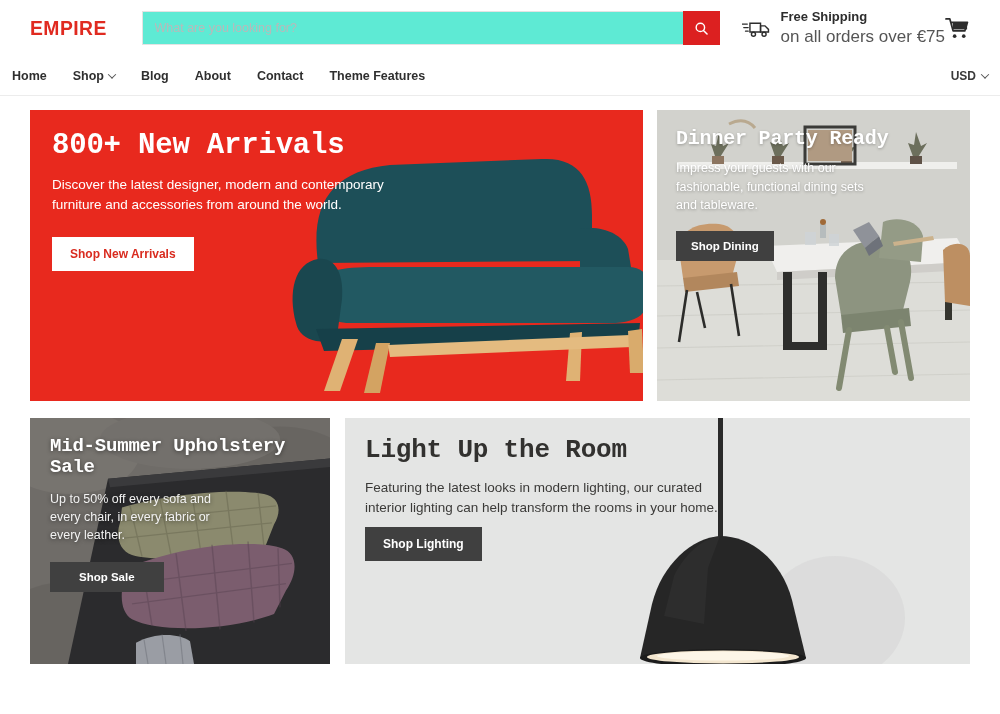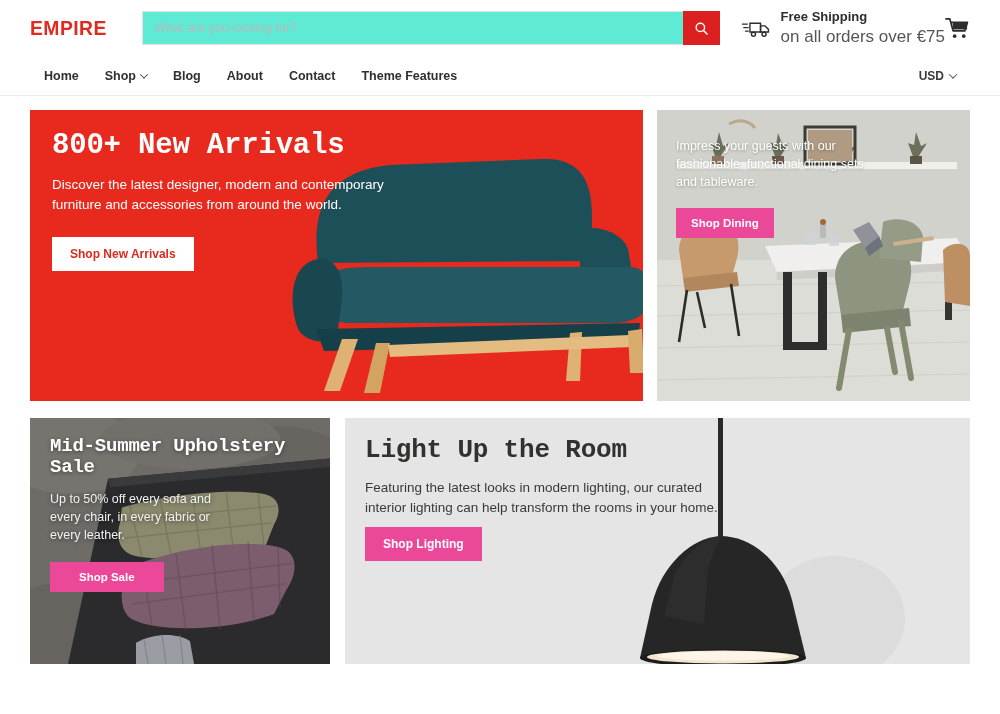--- a/index.html
+++ b/index.html
@@ -87,21 +87,21 @@
     display: flex;
     align-items: center;
     cursor: pointer;
   }
 
   
   .nav-bar {
     height: 40px;
     display: flex;
     align-items: center;
-    padding: 0 44px;
+    padding: 0 12px;
     border-bottom: 1px solid #ececec;
     background: #fff;
   }
   .nav-items { display: flex; align-items: center; gap: 26px; }
   .nav-item {
     font-size: 12.5px;
     font-weight: bold;
     color: #2f2f2f;
     cursor: pointer;
     display: flex;
@@ -164,21 +164,21 @@
   .btn {
     display: inline-block;
     font-size: 12px;
     font-weight: bold;
     padding: 10px 18px;
     cursor: pointer;
     white-space: nowrap;
     font-family: "Liberation Sans", sans-serif;
   }
   .btn-white { background: #ffffff; color: #d92b1f; }
-  .btn-red { background: #ec4899; color: #ffffff; }
+  .btn-red { background: #404040; color: #ffffff; }
 
   
   .hero {
     flex: 0 0 613px;
     background: #e8291e;
   }
   .hero .card-content { left: 22px; top: 20px; }
   .hero .card-title { font-size: 29px; color: #fff; }
   .hero .card-desc {
     font-size: 13.5px; color: #fff; margin-top: 13px; max-width: 350px;
@@ -398,20 +398,21 @@
         <path d="M196 120 L212 112 L222 126 L208 138 Z" fill="#8f9299"></path>
         <path d="M208 138 L222 126 L226 136 L212 146 Z" fill="#6e727a"></path>
         <rect x="148" y="122" width="11" height="13" fill="#cfd4d6" opacity=".85"></rect>
         <rect x="172" y="124" width="10" height="12" fill="#cfd4d6" opacity=".85"></rect>
         <rect x="163" y="114" width="6" height="14" fill="#b6bcbd"></rect>
         <circle cx="166" cy="112" r="3" fill="#a06a38"></circle>
         <path d="M236 132 L276 126 L277 130 L237 136 Z" fill="#cbb28c"></path>
       </svg>
 
       <div class="card-content">
+        <div class="card-title">Dinner Party Ready</div>
         <div class="card-desc">Impress your guests with our fashionable, functional dining sets and tableware.</div>
         <div class="btn btn-red">Shop Dining</div>
       </div>
     </div>
   </div>
 
   <div class="row-bottom">
 
     <div class="card sale">
       <svg style="position:absolute;inset:0;width:100%;height:100%" viewBox="0 0 300 291" preserveAspectRatio="none">

